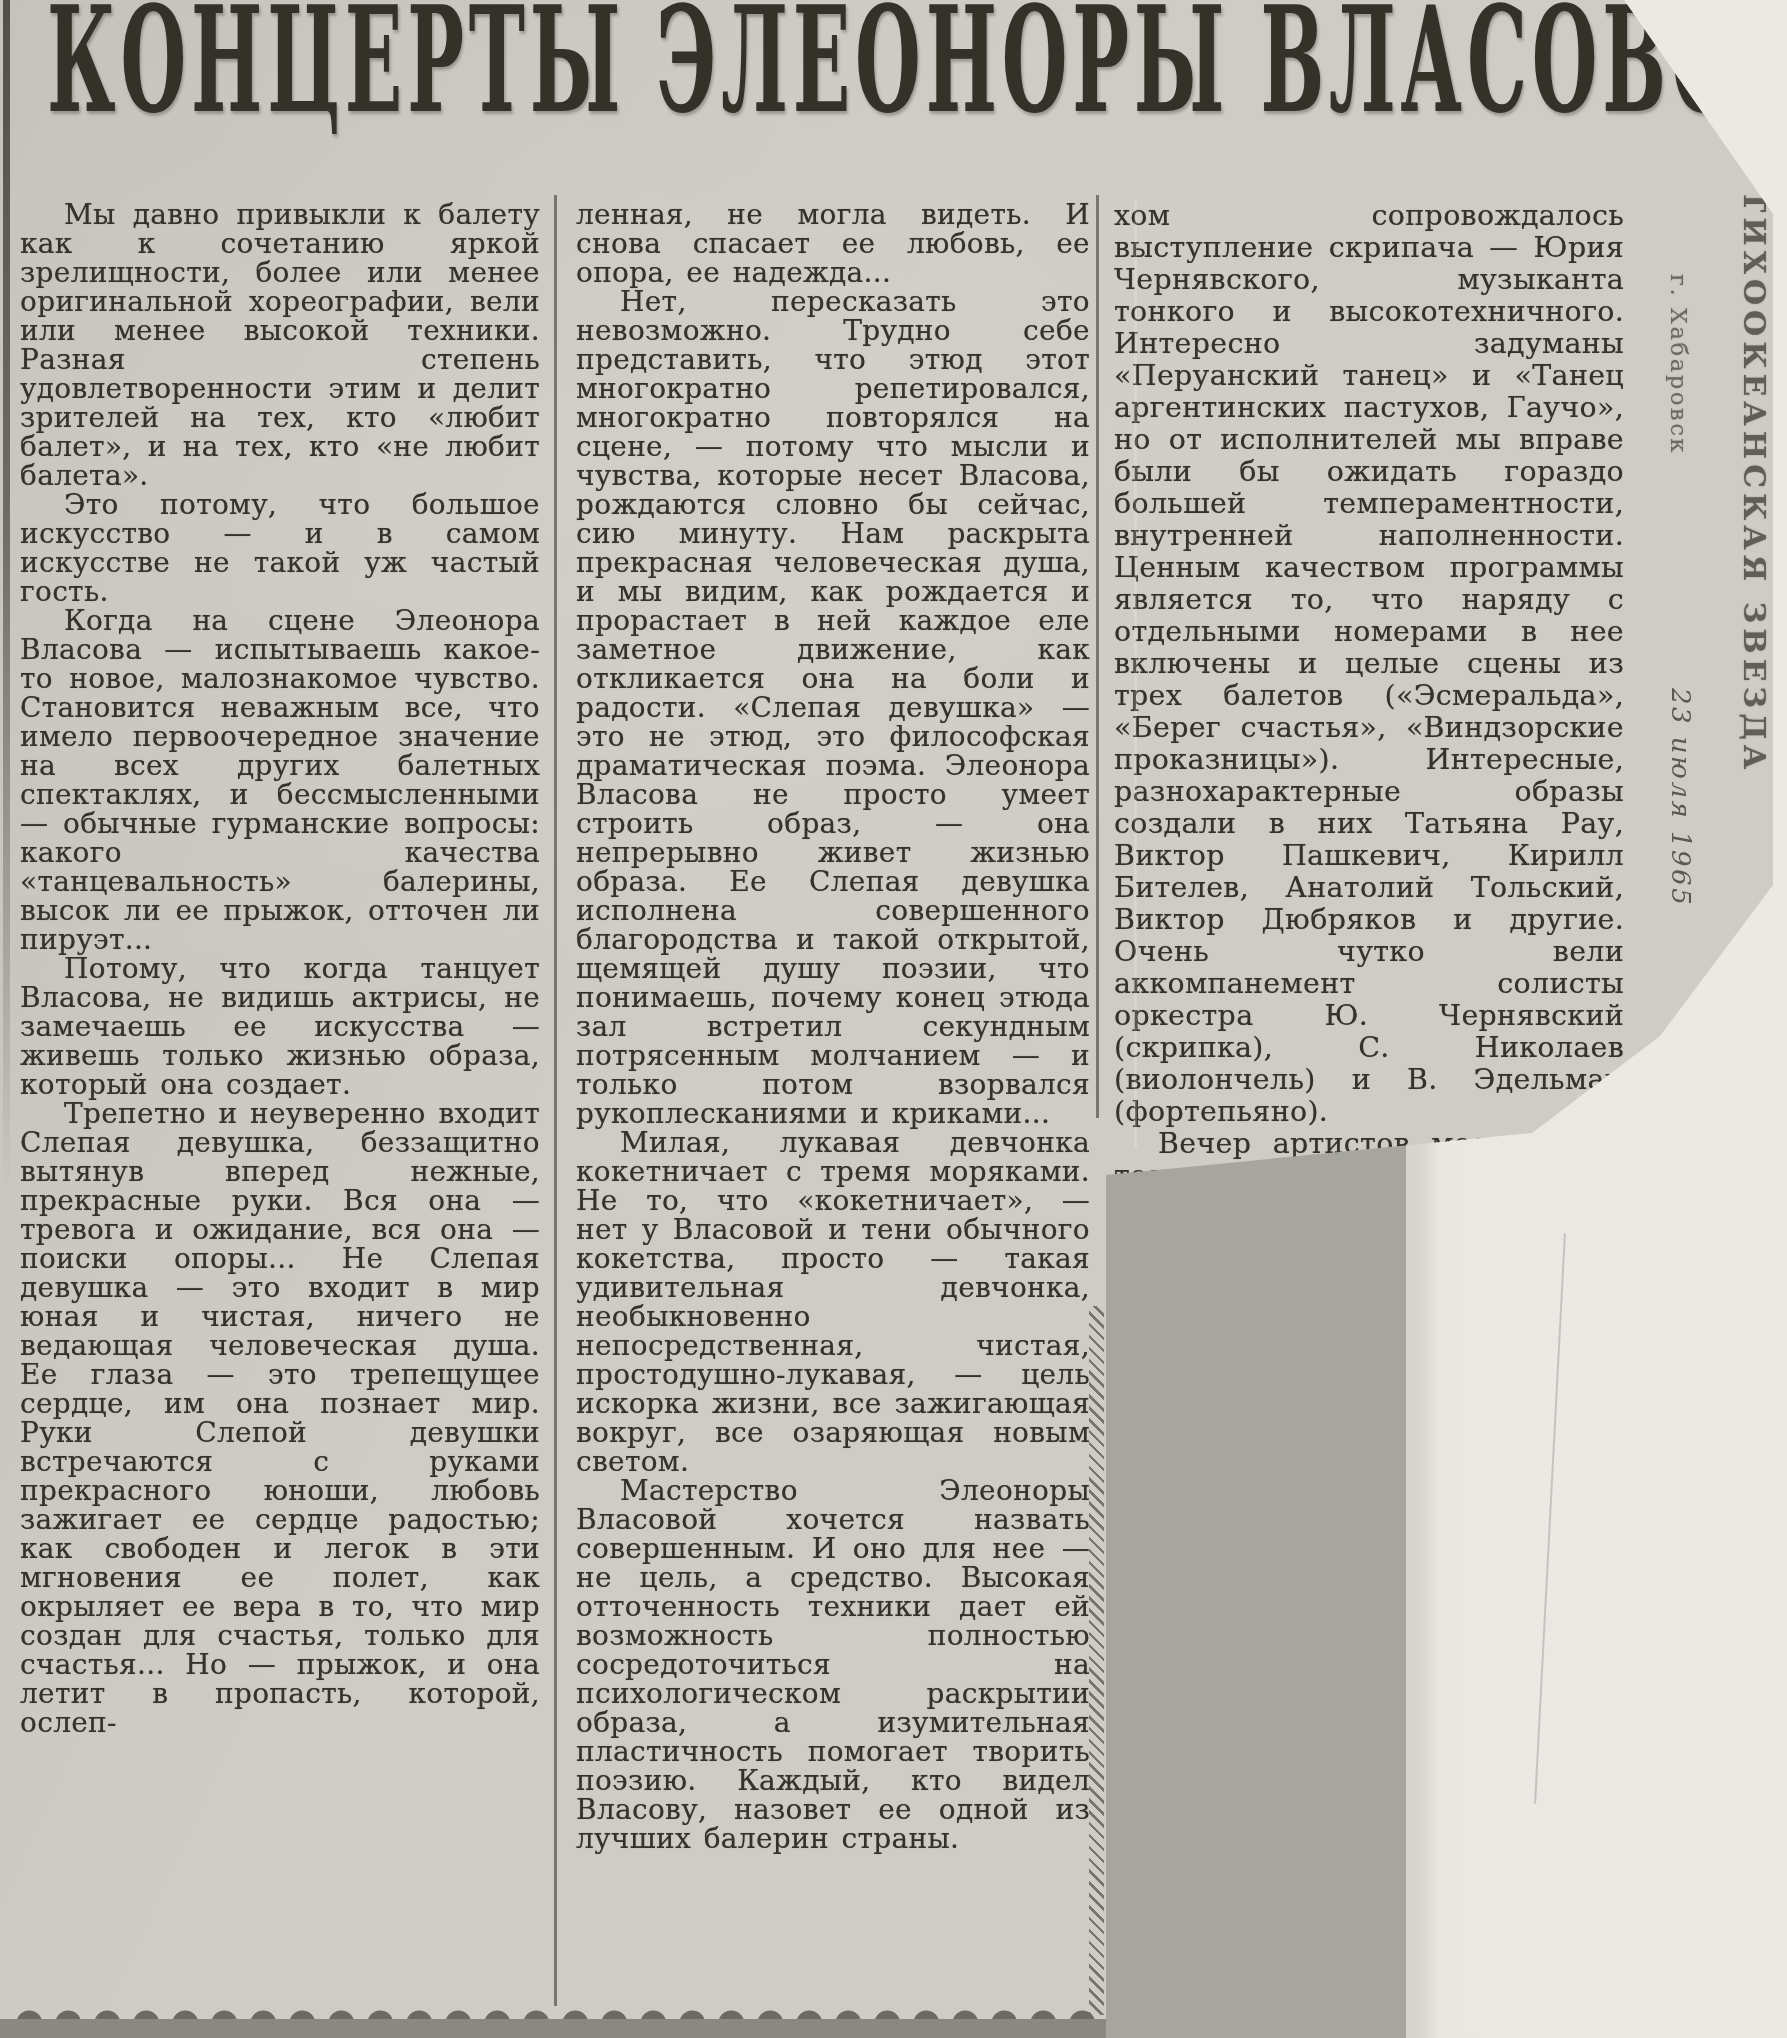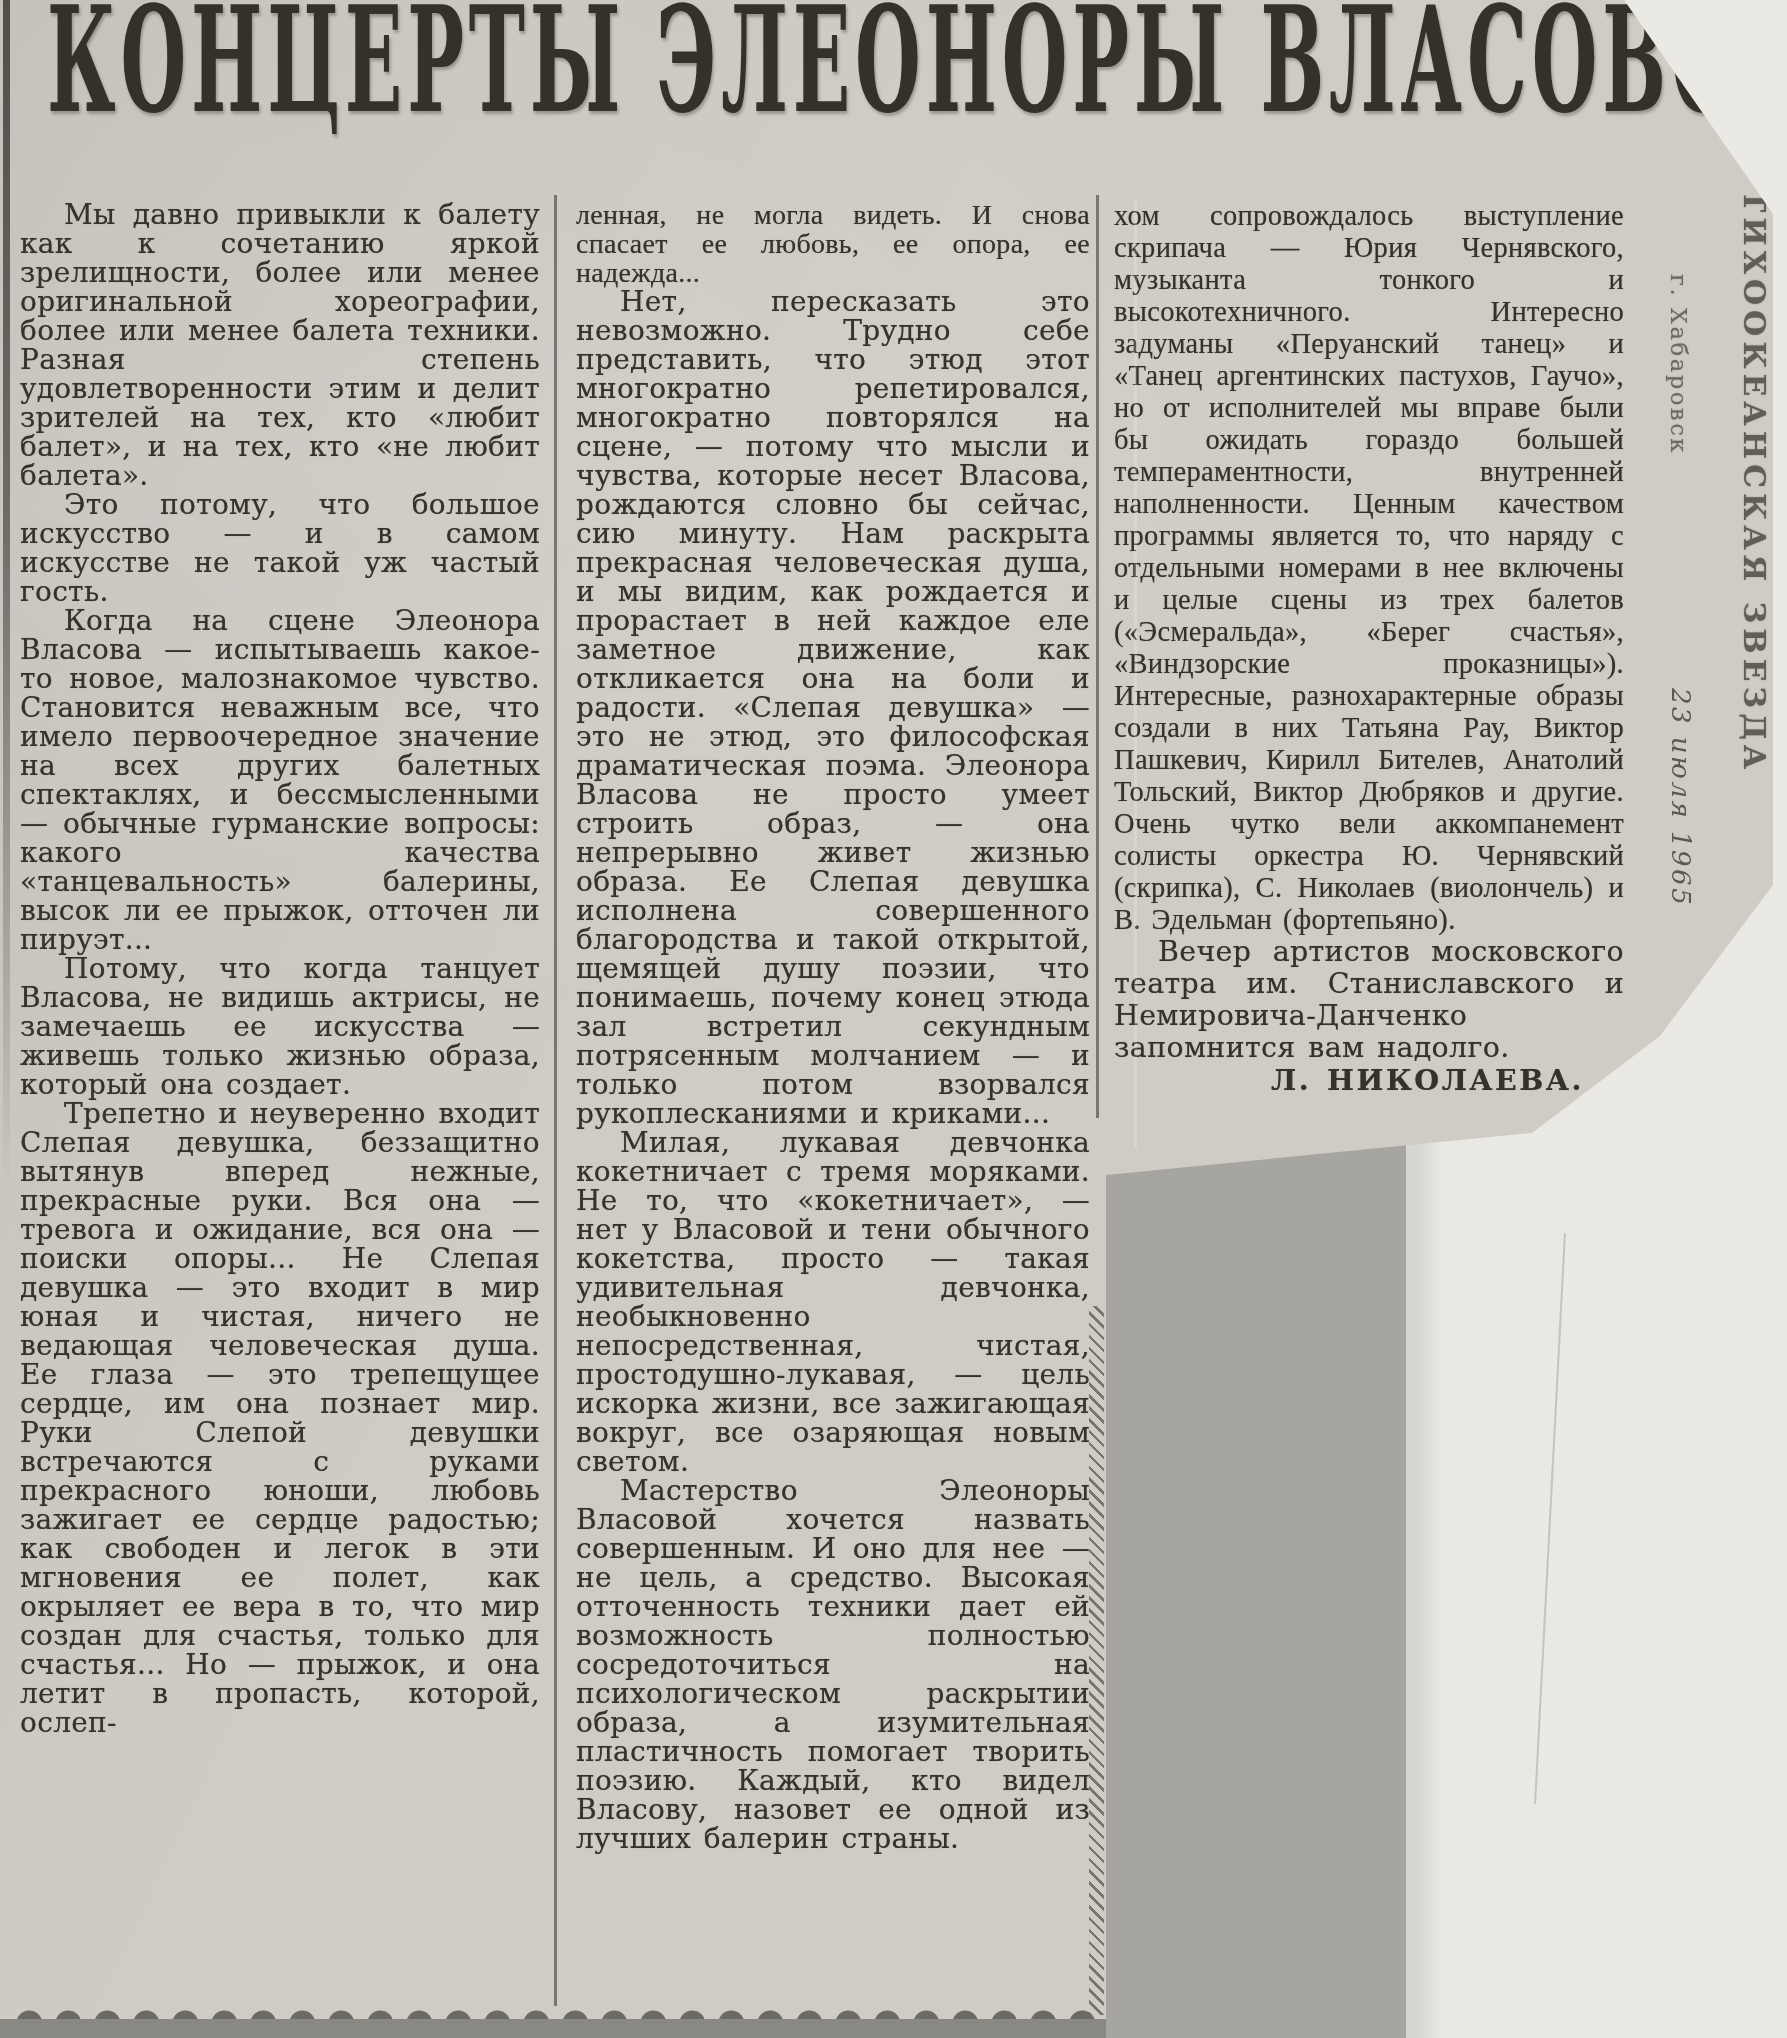--- a/index.html
+++ b/index.html
@@ -48,21 +48,21 @@
     text-shadow:1.7px 1.7px 2.5px rgba(60,58,52,.35);
   }
   .col{
     position:absolute;top:200px;
     color:#34322b;text-align:justify;
     font-size:28px;line-height:29px;
     word-spacing:3.4px;letter-spacing:0.3px;
     text-shadow:0 0 0.8px rgba(52,50,43,.55);
   }
   .col p{margin:0;text-indent:44px;}
-  .col p.cont{text-indent:0;font-family:Liberation Serif, serif;}
+  .col p.cont{text-indent:0;}
   .col1{left:20px;width:520px;}
   .col2{left:576px;width:514px;}
   .col3{left:1114px;width:510px;font-size:28.5px;line-height:32px;}
   .signature{
     margin-top:25px;text-indent:0 !important;
     text-align:right;padding-right:40px;
     font-weight:700;letter-spacing:2.5px;
   }
   .rule{position:absolute;width:2.5px;background:rgba(50,48,43,.55);}
   .rule1{left:554px;top:195px;height:1811px;}
@@ -116,21 +116,21 @@
 <div class="white-sheet"></div>
 <div class="sheet-crease"></div>
 <div class="dark-strip"></div>
 
 <div class="clipping">
   <div class="left-edge"></div>
 
   <h1 class="headline">КОНЦЕРТЫ ЭЛЕОНОРЫ ВЛАСОВОЙ</h1>
 
   <div class="col col1">
-    <p>Мы давно привыкли к балету как к сочетанию яркой зрелищности, более или менее оригинальной хореографии, более или менее балета техники. Разная степень удовлетворенности этим и делит зрителей на тех, кто «любит балет», и на тех, кто «не любит балета».</p>
+    <p>Мы давно привыкли к балету как к сочетанию яркой зрелищности, более или менее оригинальной хореографии, вели или менее высокой техники. Разная степень удовлетворенности этим и делит зрителей на тех, кто «любит балет», и на тех, кто «не любит балета».</p>
     <p>Это потому, что большое искусство — и в самом искусстве не такой уж частый гость.</p>
     <p>Когда на сцене Элеонора Власова — испытываешь какое-то новое, малознакомое чувство. Становится неважным все, что имело первоочередное значение на всех других балетных спектаклях, и бессмысленными — обычные гурманские вопросы: какого качества «танцевальность» балерины, высок ли ее прыжок, отточен ли пируэт...</p>
     <p>Потому, что когда танцует Власова, не видишь актрисы, не замечаешь ее искусства — живешь только жизнью образа, который она создает.</p>
     <p>Трепетно и неуверенно входит Слепая девушка, беззащитно вытянув вперед нежные, прекрасные руки. Вся она — тревога и ожидание, вся она — поиски опоры... Не Слепая девушка — это входит в мир юная и чистая, ничего не ведающая человеческая душа. Ее глаза — это трепещущее сердце, им она познает мир. Руки Слепой девушки встречаются с руками прекрасного юноши, любовь зажигает ее сердце радостью; как свободен и легок в эти мгновения ее полет, как окрыляет ее вера в то, что мир создан для счастья, только для счастья... Но — прыжок, и она летит в пропасть, которой, ослеп-</p>
   </div>
 
   <div class="col col2">
     <p class="cont">ленная, не могла видеть. И снова спасает ее любовь, ее опора, ее надежда...</p>
     <p>Нет, пересказать это невозможно. Трудно себе представить, что этюд этот многократно репетировался, многократно повторялся на сцене, — потому что мысли и чувства, которые несет Власова, рождаются словно бы сейчас, сию минуту. Нам раскрыта прекрасная человеческая душа, и мы видим, как рождается и прорастает в ней каждое еле заметное движение, как откликается она на боли и радости. «Слепая девушка» — это не этюд, это философская драматическая поэма. Элеонора Власова не просто умеет строить образ, — она непрерывно живет жизнью образа. Ее Слепая девушка исполнена совершенного благородства и такой открытой, щемящей душу поэзии, что понимаешь, почему конец этюда зал встретил секундным потрясенным молчанием — и только потом взорвался рукоплесканиями и криками...</p>
     <p>Милая, лукавая девчонка кокетничает с тремя моряками. Не то, что «кокетничает», — нет у Власовой и тени обычного кокетства, просто — такая удивительная девчонка, необыкновенно непосредственная, чистая, простодушно-лукавая, — цель искорка жизни, все зажигающая вокруг, все озаряющая новым светом.</p>

